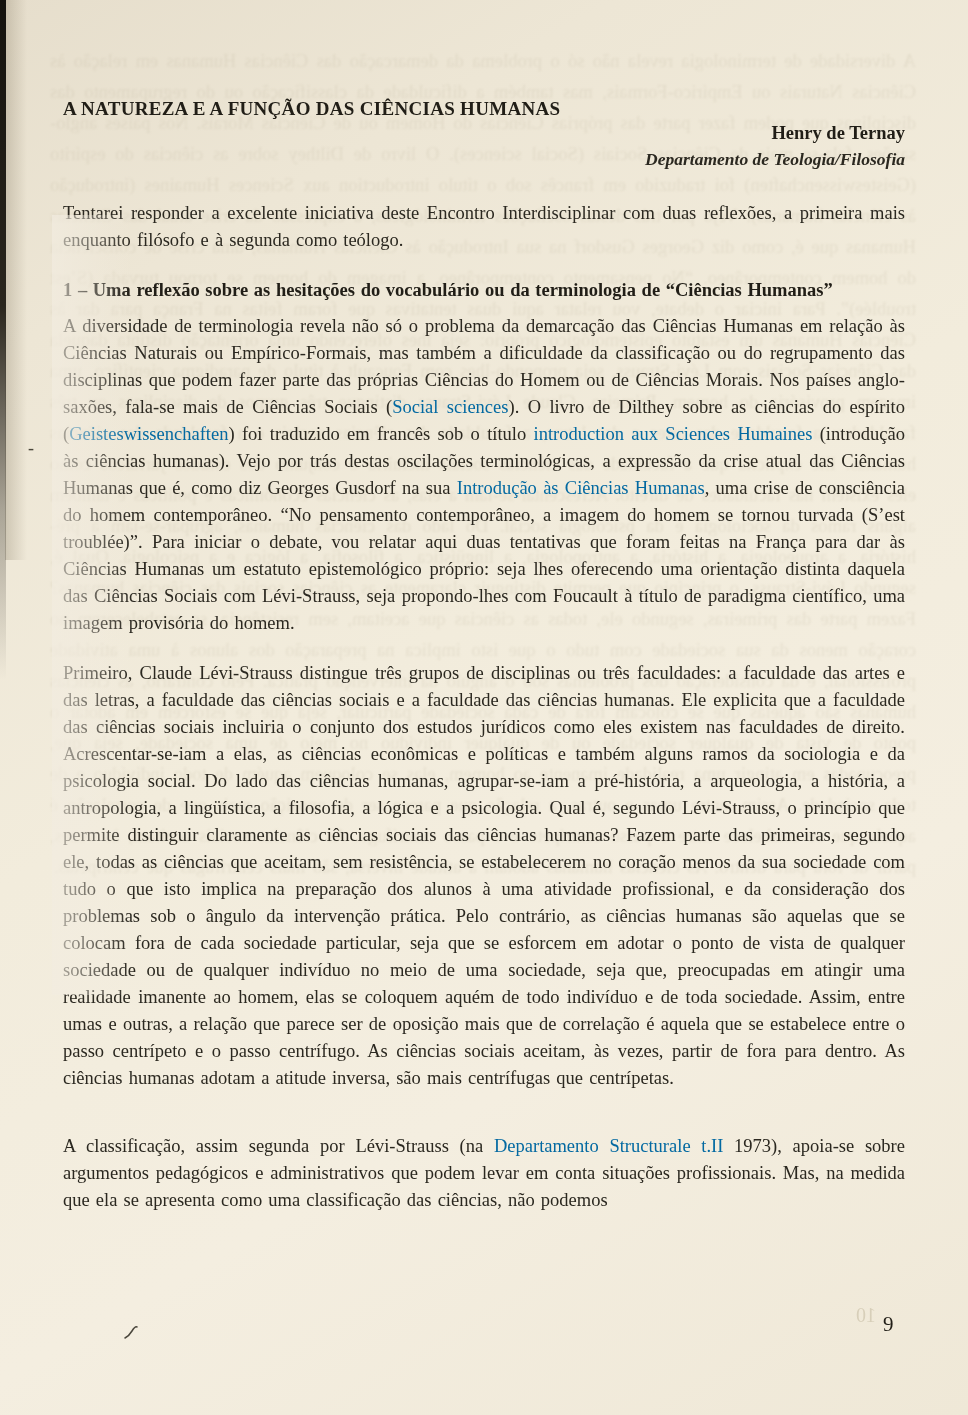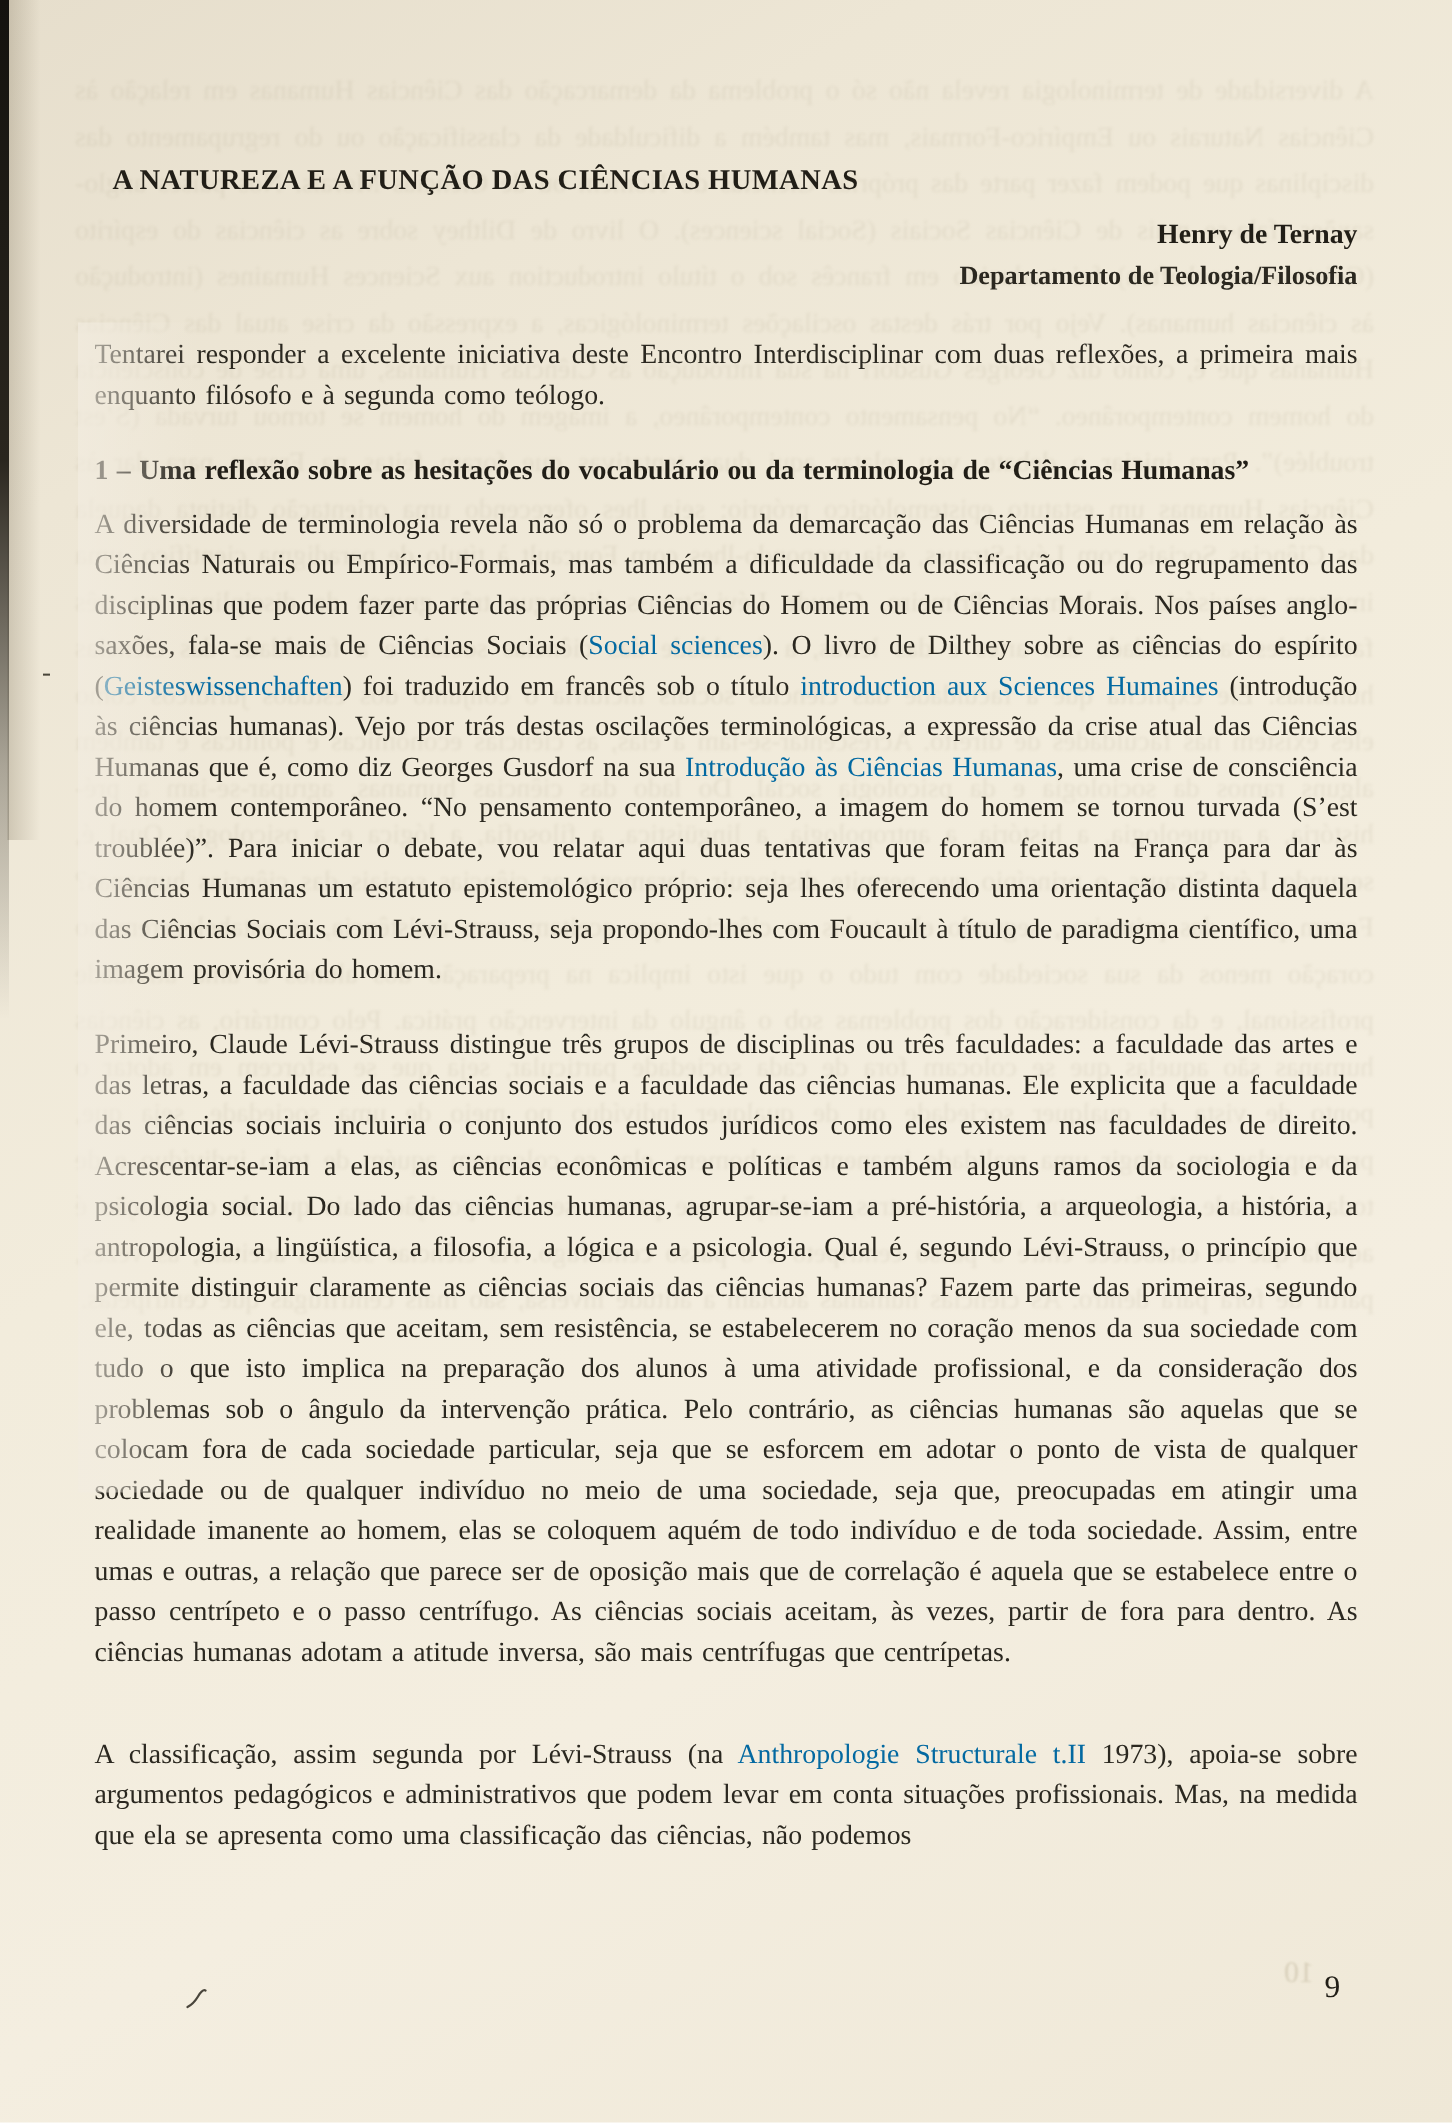--- a/index.html
+++ b/index.html
@@ -58,35 +58,36 @@
   .content {
     position: relative;
     z-index: 3;
     padding: 97px 63px 0 63px;
     width: 842px;
   }
   .doc-title {
     font-size: 19px;
     font-weight: 700;
     letter-spacing: 0.3px;
-    margin: 12px;
+    margin: 0;
     line-height: 24px;
     color: #211e17;
   }
   .byline {
     text-align: right;
   }
   .author {
     font-weight: 700;
     font-size: 18.5px;
     line-height: 24px;
     color: #211e17;
   }
   .affiliation {
     font-weight: 700;
+    font-style: italic;
     font-size: 17.5px;
     line-height: 24px;
     margin-top: 2px;
     color: #2b2820;
   }
   .para {
     margin: 0;
     font-size: 18.5px;
     line-height: 27px;
     text-align: justify;
@@ -169,21 +170,21 @@
     </div>
 
     <p class="para intro-para"><span>Tentarei responder a excelente iniciativa deste Encontro Interdisciplinar com duas reflexões, a primeira mais enquanto filósofo e à segunda como teólogo.</span></p>
 
     <h2 class="section-heading">1 – Uma reflexão sobre as hesitações do vocabulário ou da terminologia de “Ciências Humanas”</h2>
 
     <p class="para terminology-para"><span>A diversidade de terminologia revela não só o problema da demarcação das Ciências Humanas em relação às Ciências Naturais ou Empírico-Formais, mas também a dificuldade da classificação ou do regrupamento das disciplinas que podem fazer parte das próprias Ciências do Homem ou de Ciências Morais. Nos países anglo-saxões, fala-se mais de Ciências Sociais (</span><span class="bold">Social sciences</span><span>). O livro de Dilthey sobre as ciências do espírito (</span><span class="bold">Geisteswissenchaften</span><span>) foi traduzido em francês sob o título </span><span class="bold">introduction aux Sciences Humaines</span><span> (introdução às ciências humanas). Vejo por trás destas oscilações terminológicas, a expressão da crise atual das Ciências Humanas que é, como diz Georges Gusdorf na sua </span><span class="bold">Introdução às Ciências Humanas</span><span>, uma crise de consciência do homem contemporâneo. “No pensamento contemporâneo, a imagem do homem se tornou turvada (S’est troublée)”. Para iniciar o debate, vou relatar aqui duas tentativas que foram feitas na França para dar às Ciências Humanas um estatuto epistemológico próprio: seja lhes oferecendo uma orientação distinta daquela das Ciências Sociais com Lévi-Strauss, seja propondo-lhes com Foucault à título de paradigma científico, uma imagem provisória do homem.</span></p>
 
     <p class="para levistrauss-para"><span>Primeiro, Claude Lévi-Strauss distingue três grupos de disciplinas ou três faculdades: a faculdade das artes e das letras, a faculdade das ciências sociais e a faculdade das ciências humanas. Ele explicita que a faculdade das ciências sociais incluiria o conjunto dos estudos jurídicos como eles existem nas faculdades de direito. Acrescentar-se-iam a elas, as ciências econômicas e políticas e também alguns ramos da sociologia e da psicologia social. Do lado das ciências humanas, agrupar-se-iam a pré-história, a arqueologia, a história, a antropologia, a lingüística, a filosofia, a lógica e a psicologia. Qual é, segundo Lévi-Strauss, o princípio que permite distinguir claramente as ciências sociais das ciências humanas?  Fazem parte das primeiras, segundo ele, todas as ciências que aceitam, sem resistência, se estabelecerem no coração menos da sua sociedade com tudo o que isto implica na preparação dos alunos à uma atividade profissional, e da consideração dos problemas sob o ângulo da intervenção prática. Pelo contrário, as ciências humanas são aquelas que se colocam fora de cada sociedade particular, seja que se esforcem em adotar o ponto de vista de qualquer sociedade ou de qualquer indivíduo no meio de uma sociedade, seja que, preocupadas em atingir uma realidade imanente ao homem, elas se coloquem aquém de todo indivíduo e de toda sociedade. Assim, entre umas e outras, a relação que parece ser de oposição mais que de correlação é aquela que se estabelece entre o passo centrípeto e o passo centrífugo. As ciências sociais aceitam, às vezes, partir de fora para dentro. As ciências humanas adotam a atitude inversa, são mais centrífugas que centrípetas.</span></p>
 
-    <p class="para classification-para"><span>A classificação, assim segunda por Lévi-Strauss (na </span><span class="bold">Anthropologie Structurale t.II</span><span> 1973), apoia-se sobre argumentos pedagógicos e administrativos que podem levar em conta situações profissionais. Mas, na medida que ela se apresenta como uma classificação das ciências, não podemos</span></p>
+    <p class="para classification-para"><span>A classificação, assim segunda por Lévi-Strauss (na </span><span class="bold">Departamento Structurale t.II</span><span> 1973), apoia-se sobre argumentos pedagógicos e administrativos que podem levar em conta situações profissionais. Mas, na medida que ela se apresenta como uma classificação das ciências, não podemos</span></p>
   </div>
 
   <div class="left-fade"></div>
 
   <span class="margin-dash">-</span>
 
   <span class="pen-mark">
     <svg width="16" height="14" viewBox="0 0 16 14">
       <path d="M2 12 Q6 10 9 5 T14 1" stroke="#4a463c" fill="none" stroke-width="1.5" stroke-linecap="round"></path>
     </svg>

